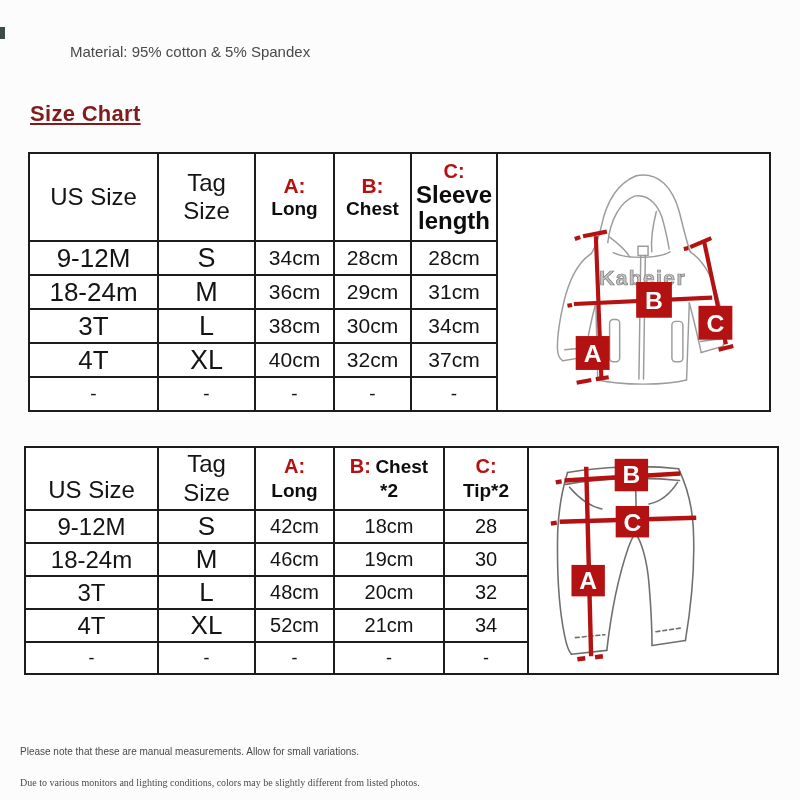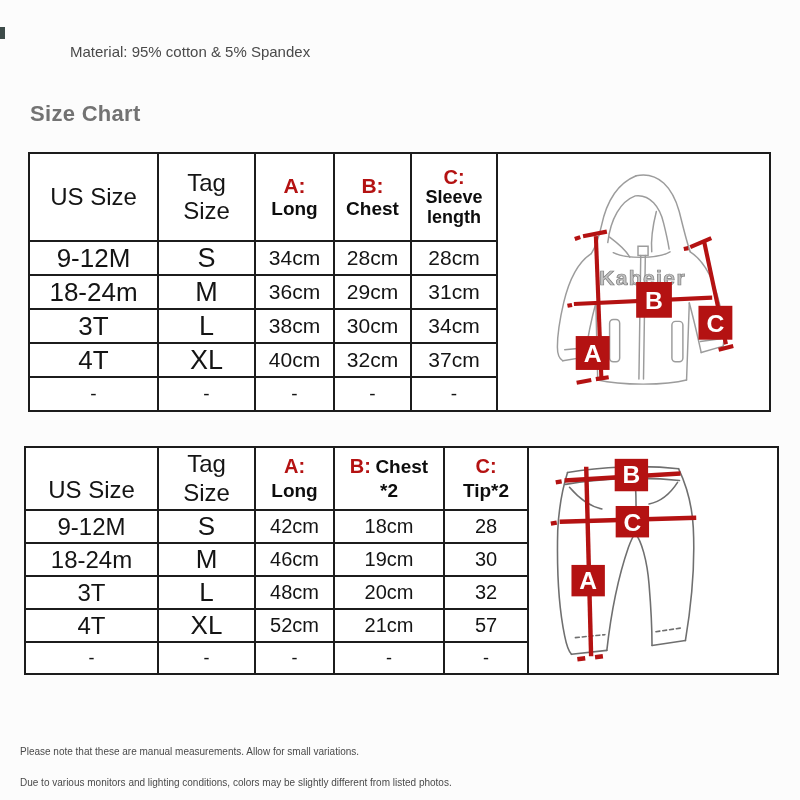--- a/index.html
+++ b/index.html
@@ -10,42 +10,42 @@
   }
   *{box-sizing:border-box;}
   html,body{margin:0;padding:0;}
   body{
     width:800px;height:800px;position:relative;overflow:hidden;
     background:#fcfcfc;color:var(--ink);
     font-family:"Liberation Sans", sans-serif;
   }
   .bullet{position:absolute;left:0;top:27px;width:5px;height:12px;background:#3d4b49;}
   .material{position:absolute;left:30px;top:28px;font-size:15px;color:var(--muted);margin-left:40px;}
-  .title{position:absolute;left:30px;top:83px;font-size:22px;font-weight:700;color:#737373;letter-spacing:.3px;}
+  .title{position:absolute;left:30px;top:83px;font-size:22px;font-weight:700;color:#7f1d1d;letter-spacing:.3px;text-decoration:underline;}
 
   .t1wrap{position:absolute;left:28px;top:152px;display:flex;align-items:stretch;}
   .t2wrap{position:absolute;left:24px;top:446px;display:flex;align-items:stretch;}
 
   table.sizes{border-collapse:collapse;table-layout:fixed;background:#fff;}
   table.sizes th,table.sizes td{
     border:2px solid var(--border);text-align:center;vertical-align:middle;
     padding:0;color:var(--ink);font-weight:400;overflow:hidden;white-space:nowrap;
   }
   .red{color:var(--red);font-weight:700;}
   .blk{font-weight:700;color:#0d0d0d;}
 
   
   .t1 tr.hdr{height:88px;}
   .t1 tr.datarow{height:34px;}
   .t1 .h-us,.t1 .h-tag{font-size:24px;line-height:1.18;}
   .t1 .h-a .red,.t1 .h-b .red{font-size:21px;}
   .t1 .h-a .blk,.t1 .h-b .blk{font-size:19px;}
   .t1 .h-c{line-height:1.1;}
   .t1 .h-c .red{font-size:20px;}
-  .t1 .h-c .blk{font-size:18px;}
+  .t1 .h-c .blk{font-size:24px;}
   .t1 td.c0{font-size:26px;}
   .t1 td.c1{font-size:27px;}
   .t1 td.c2,.t1 td.c3,.t1 td.c4{font-size:21px;margin-left:48px;}
   .t1 tr.datarow:last-child td{font-size:19px;}
 
   
   .t2 tr.hdr{height:63px;}
   .t2 tr.datarow{height:32px;}
   .t2 .h-us{font-size:24px;vertical-align:bottom;padding-bottom:5px;}
   .t2 .h-tag{font-size:24px;line-height:1.18;}
@@ -59,21 +59,21 @@
 
   .diagram{
     border:2px solid var(--border);border-left:none;background:#fff;
     display:flex;align-items:center;justify-content:center;
   }
   .diagram.d1{width:273px;padding-left:20px;}
   .diagram.d2{width:250px;}
 
   .note{position:absolute;left:20px;font-size:10px;color:var(--muted);}
   .note.n1{top:736px;}
-  .note.n2{top:767px;}
+  .note.n2{top:767px;font-family:Liberation Serif, serif;}
 </style>
 </head>
 <body>
 
 <span class="bullet"></span>
 <p class="material">Material: 95% cotton &amp; 5% Spandex</p>
 <h2 class="title">Size Chart</h2>
 
 <div class="t1wrap">
   <table class="sizes t1">
@@ -246,21 +246,21 @@
           <td class="c1">L</td>
           <td class="c2">48cm</td>
           <td class="c3">20cm</td>
           <td class="c4">32</td>
         </tr>
         <tr class="datarow">
           <td class="c0">4T</td>
           <td class="c1">XL</td>
           <td class="c2">52cm</td>
           <td class="c3">21cm</td>
-          <td class="c4">57</td>
+          <td class="c4">34</td>
         </tr>
         <tr class="datarow">
           <td class="c0">-</td>
           <td class="c1">-</td>
           <td class="c2">-</td>
           <td class="c3">-</td>
           <td class="c4">-</td>
         </tr>
       </tbody>
   </table>

